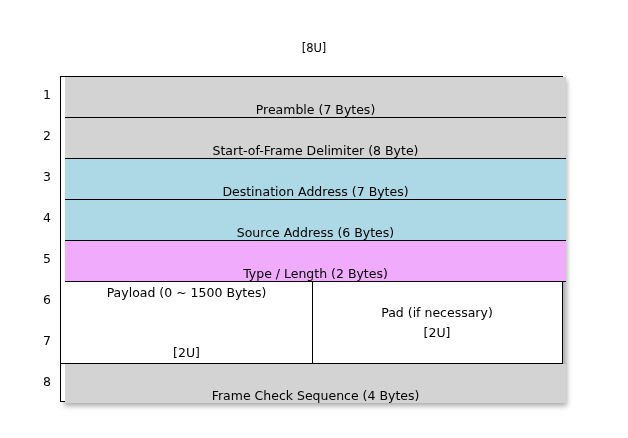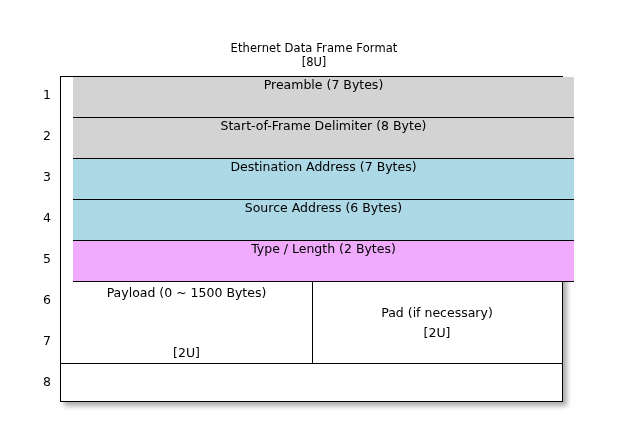--- a/index.html
+++ b/index.html
@@ -68,25 +68,25 @@
     width: 503px;
     height: 326px;
     border: 1.6px solid #000000;
     box-sizing: border-box;
     background: #ffffff;
     box-shadow: 4px 4px 5px rgba(0,0,0,0.33);
   }
 
   .frame-row {
     position: absolute;
-    left: 12px;
+    left: 4px;
     width: 100%;
     box-sizing: border-box;
     display: flex;
-    align-items: flex-start;
+    align-items: flex-end;
     justify-content: center;
     font-size: 12.5px;
     text-align: center;
   }
   .frame-row.with-bottom-rule {
     border-bottom: 1.6px solid #000000;
   }
 
   
   .split-row {
@@ -118,21 +118,20 @@
   }
   .cell-line-1 { display: block; }
   .cell-line-2 { display: block; }
 </style>
 </head>
 <body>
 
 <div id="diagram-root">
 
   <div id="title-block">
-    <span id="title-main">Ethernet Data Frame Format</span>
     <span id="title-sub">[8U]</span>
   </div>
 
   <div id="row-index-gutter">
     <div class="row-index" style="top:11px;">1</div>
     <div class="row-index" style="top:52px;">2</div>
     <div class="row-index" style="top:93px;">3</div>
     <div class="row-index" style="top:134px;">4</div>
     <div class="row-index" style="top:175px;">5</div>
     <div class="row-index" style="top:216px;">6</div>
@@ -166,15 +165,18 @@
       <div class="split-cell left-cell">
         <span class="cell-line-1">Payload (0 ~ 1500 Bytes)</span>
         <span class="cell-line-2">[2U]</span>
       </div>
       <div class="split-cell right-cell">
         <span class="cell-line-1">Pad (if necessary)</span>
         <span class="cell-line-2">[2U]</span>
       </div>
     </div>
 
+    <div class="frame-row" style="top:287px; height:39px; background:#D3D3D3;">
+      <span>Frame Check Sequence (4 Bytes)</span>
+    </div>
 
   </div>
 </div>
 
 </body></html>

